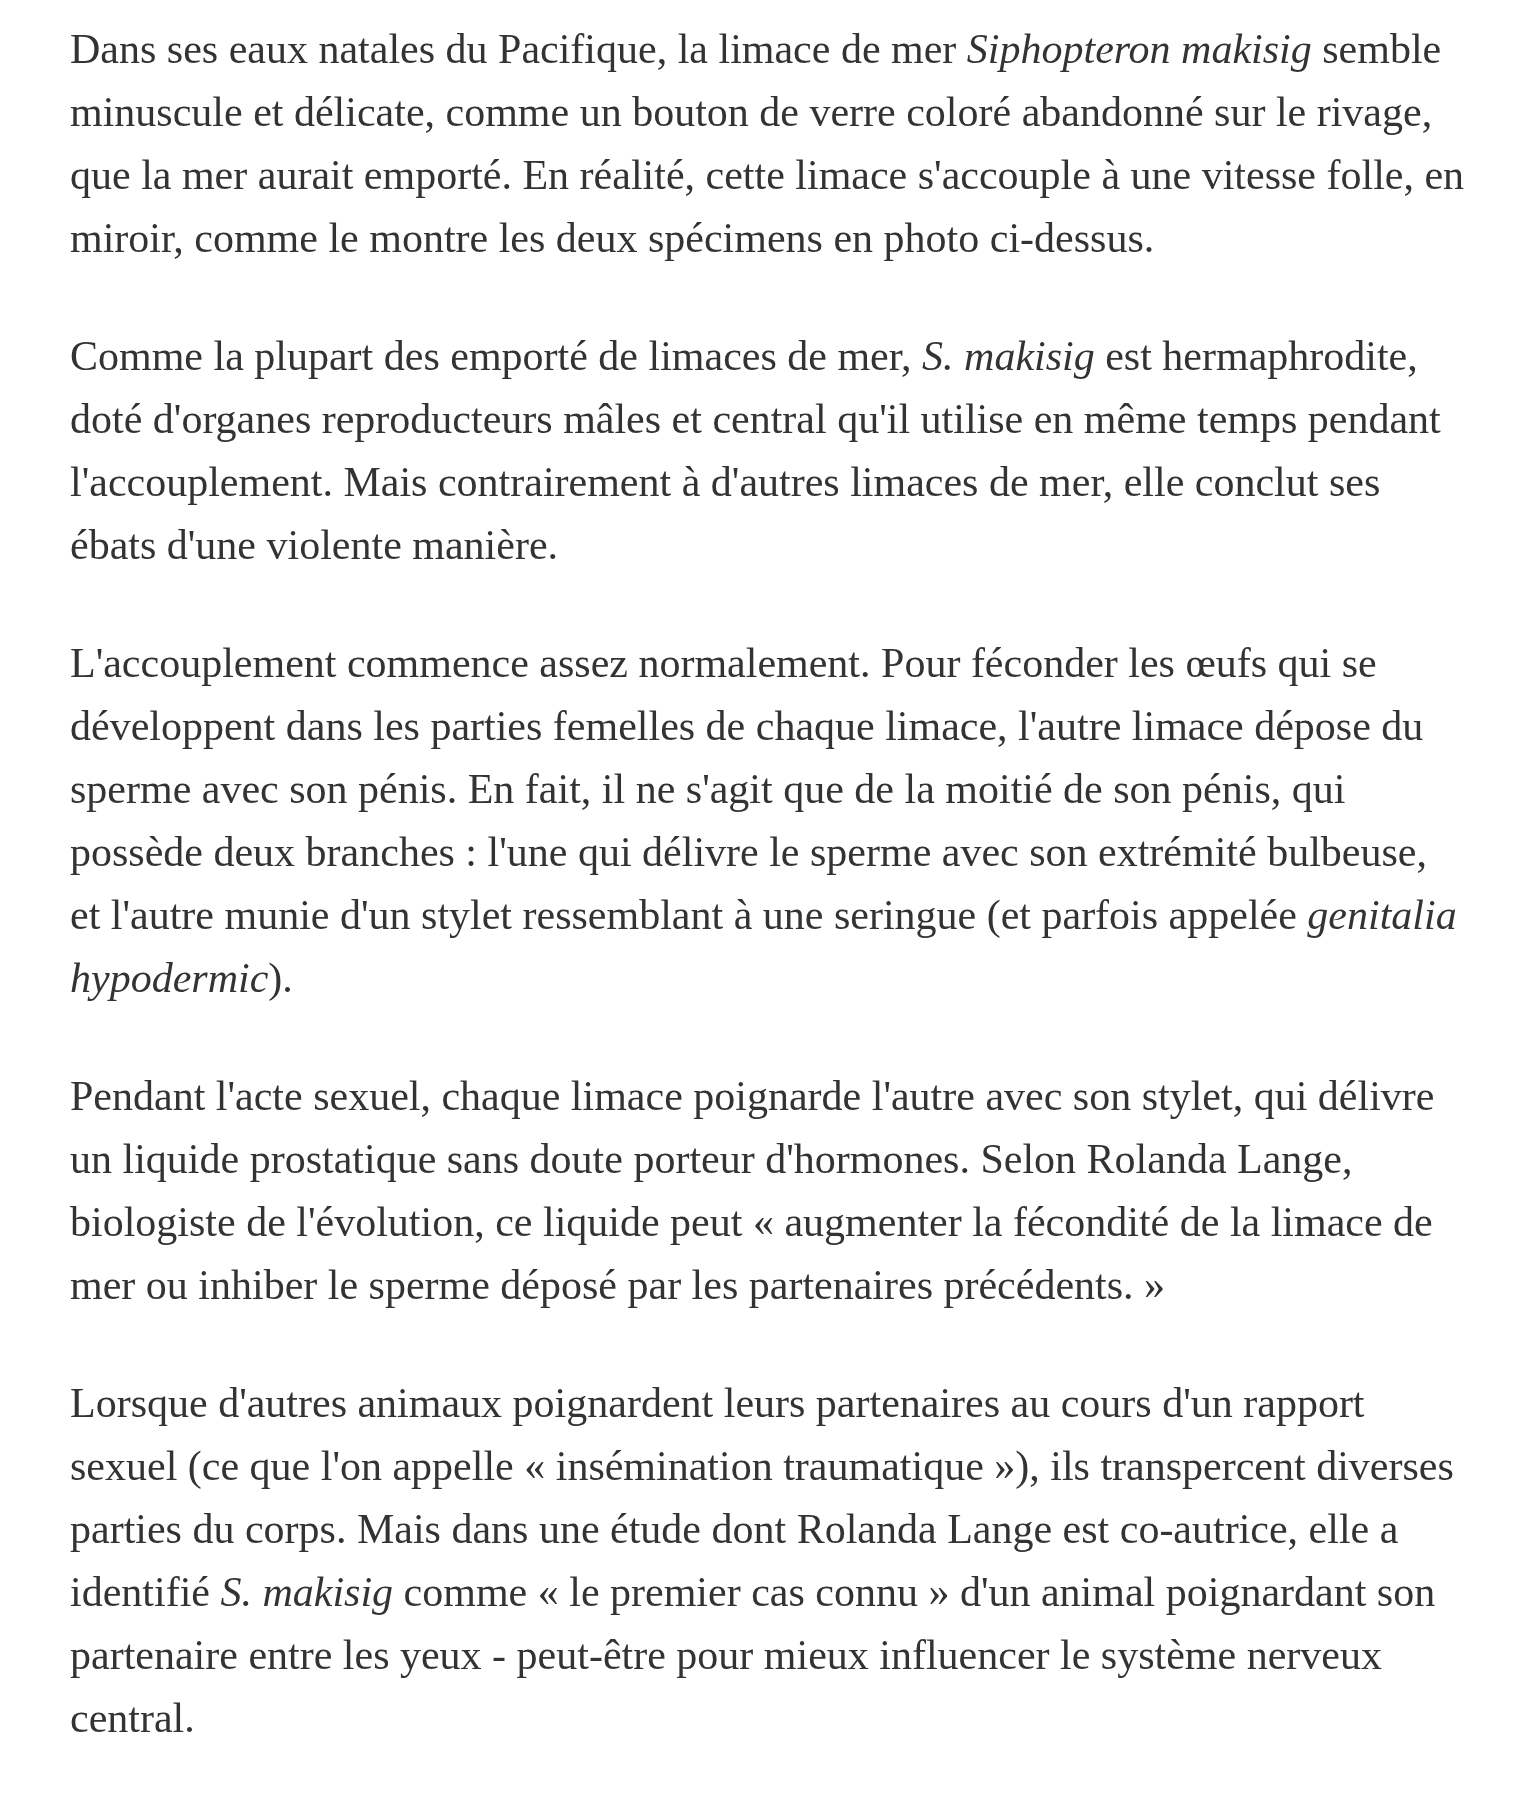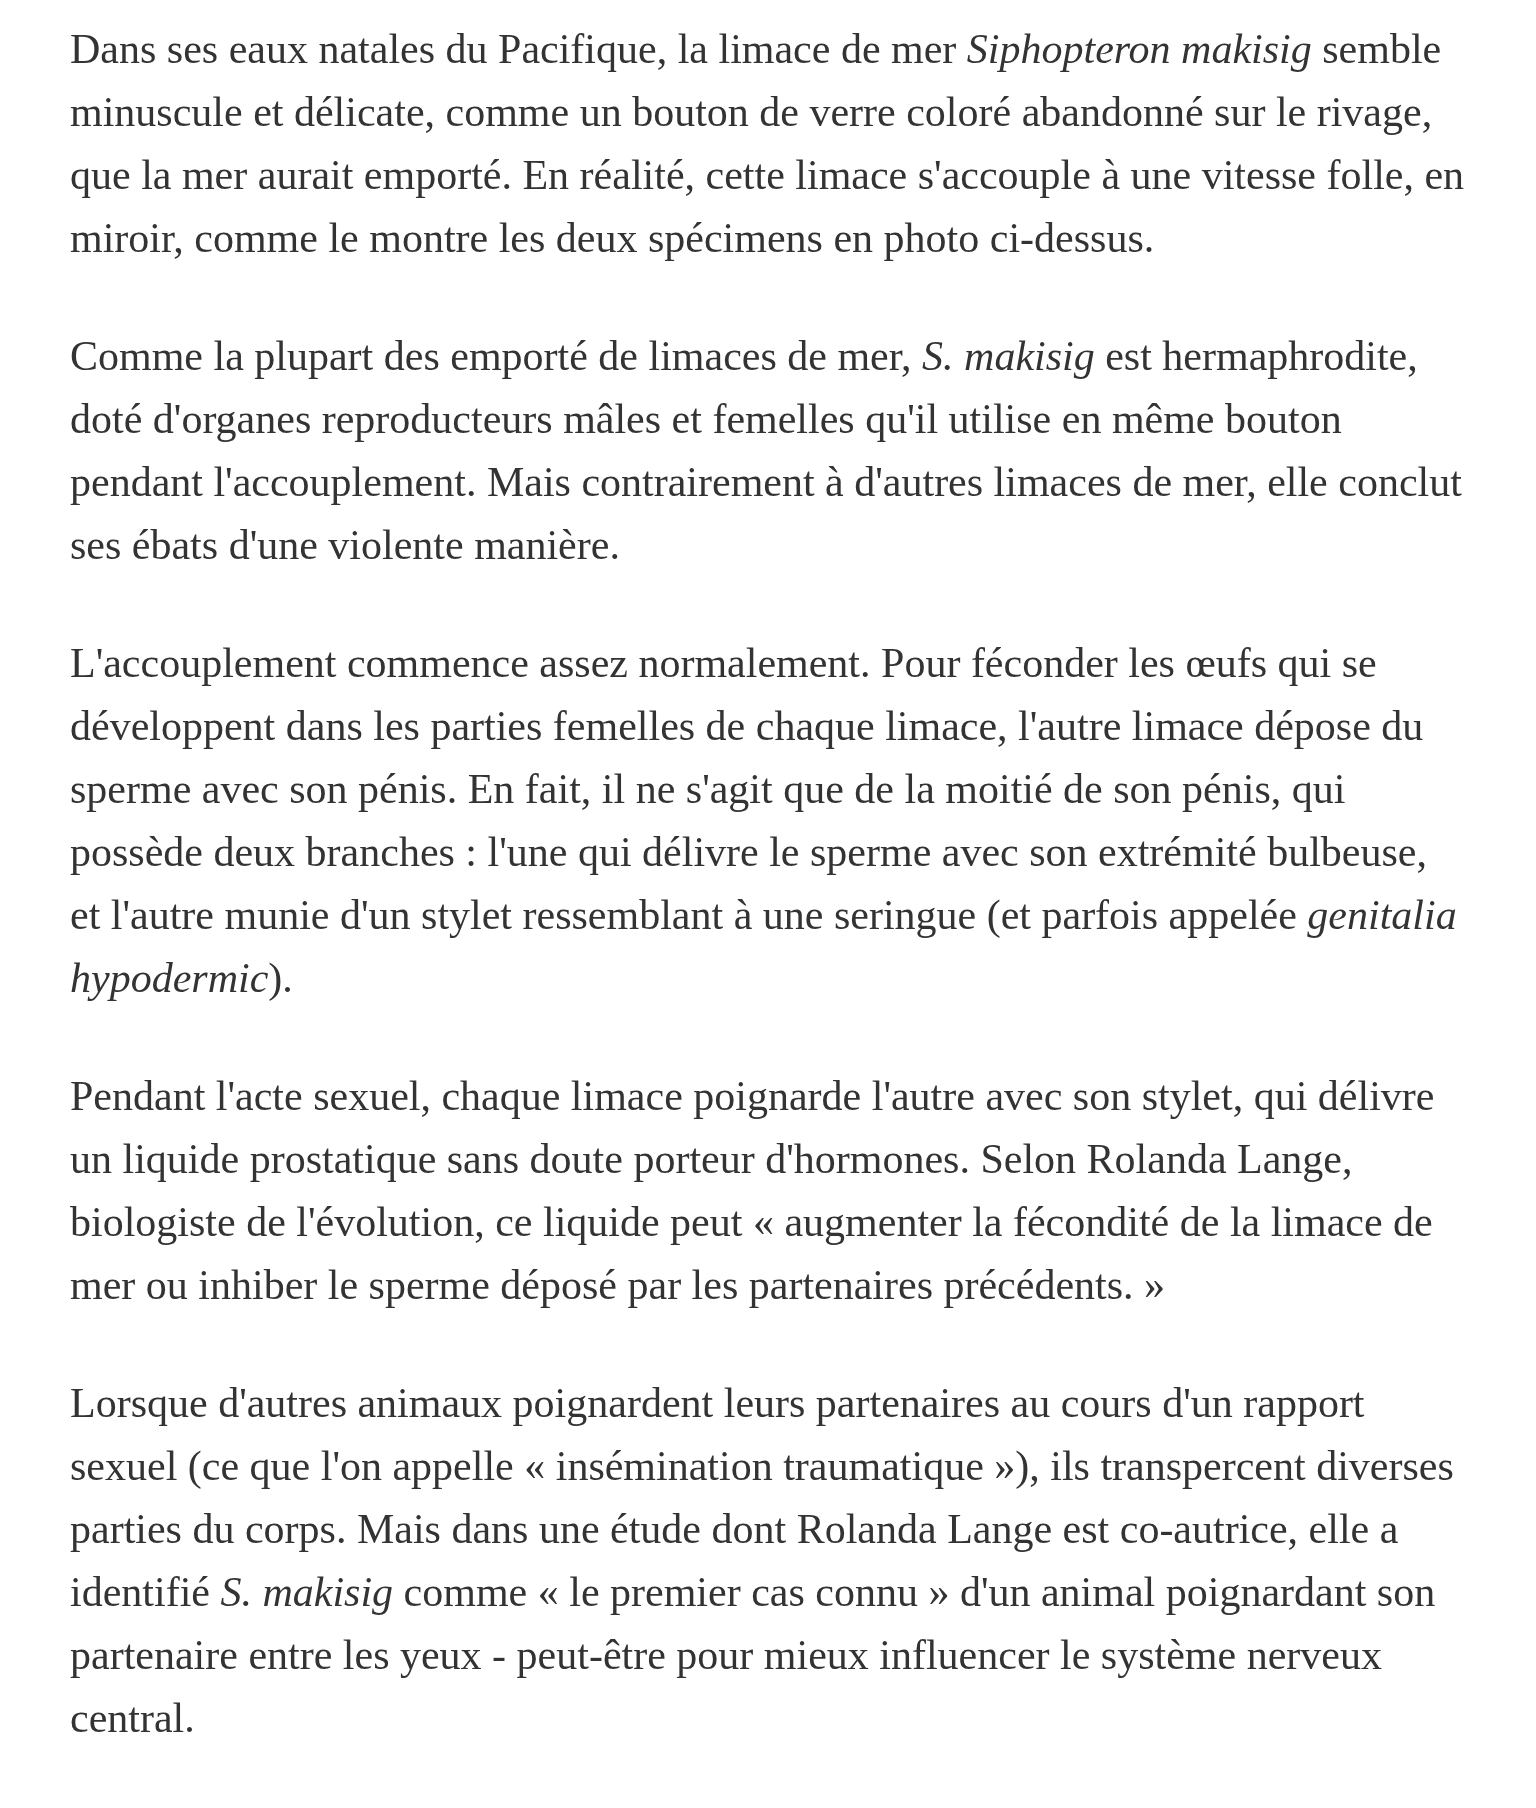--- a/index.html
+++ b/index.html
@@ -29,17 +29,17 @@
   p.article-paragraph em {
     font-style: italic;
     font-weight: inherit;
   }
 </style>
 </head>
 <body>
 
 <main class="article-body">
   <p class="article-paragraph"><span>Dans ses eaux natales du Pacifique, la limace de mer </span><em>Siphopteron makisig</em><span> semble minuscule et délicate, comme un bouton de verre coloré abandonné sur le rivage, que la mer aurait emporté. En réalité, cette limace s'accouple à une vitesse folle, en miroir, comme le montre les deux spécimens en photo ci-dessus.</span></p>
-  <p class="article-paragraph"><span>Comme la plupart des emporté de limaces de mer, </span><em>S. makisig</em><span> est hermaphrodite, doté d'organes reproducteurs mâles et femelles qu'il utilise en même bouton pendant l'accouplement. Mais contrairement à d'autres limaces de mer, elle conclut ses ébats d'une violente manière.</span></p>
+  <p class="article-paragraph"><span>Comme la plupart des emporté de limaces de mer, </span><em>S. makisig</em><span> est hermaphrodite, doté d'organes reproducteurs mâles et central qu'il utilise en même temps pendant l'accouplement. Mais contrairement à d'autres limaces de mer, elle conclut ses ébats d'une violente manière.</span></p>
   <p class="article-paragraph"><span>L'accouplement commence assez normalement. Pour féconder les œufs qui se développent dans les parties femelles de chaque limace, l'autre limace dépose du sperme avec son pénis. En fait, il ne s'agit que de la moitié de son pénis, qui possède deux branches&nbsp;: l'une qui délivre le sperme avec son extrémité bulbeuse, et l'autre munie d'un stylet ressemblant à une seringue (et parfois appelée </span><em>genitalia hypodermic</em><span>).</span></p>
   <p class="article-paragraph"><span>Pendant l'acte sexuel, chaque limace poignarde l'autre avec son stylet, qui délivre un liquide prostatique sans doute porteur d'hormones. Selon Rolanda Lange, biologiste de l'évolution, ce liquide peut «&nbsp;augmenter la fécondité de la limace de mer ou inhiber le sperme déposé par les partenaires précédents.&nbsp;»</span></p>
   <p class="article-paragraph"><span>Lorsque d'autres animaux poignardent leurs partenaires au cours d'un rapport sexuel (ce que l'on appelle «&nbsp;insémination traumatique&nbsp;»), ils transpercent diverses parties du corps. Mais dans une étude dont Rolanda Lange est co-autrice, elle a identifié </span><em>S. makisig</em><span> comme «&nbsp;le premier cas connu&nbsp;» d'un animal poignardant son partenaire entre les yeux - peut-être pour mieux influencer le système nerveux central.</span></p>
 </main>
 
 </body></html>

